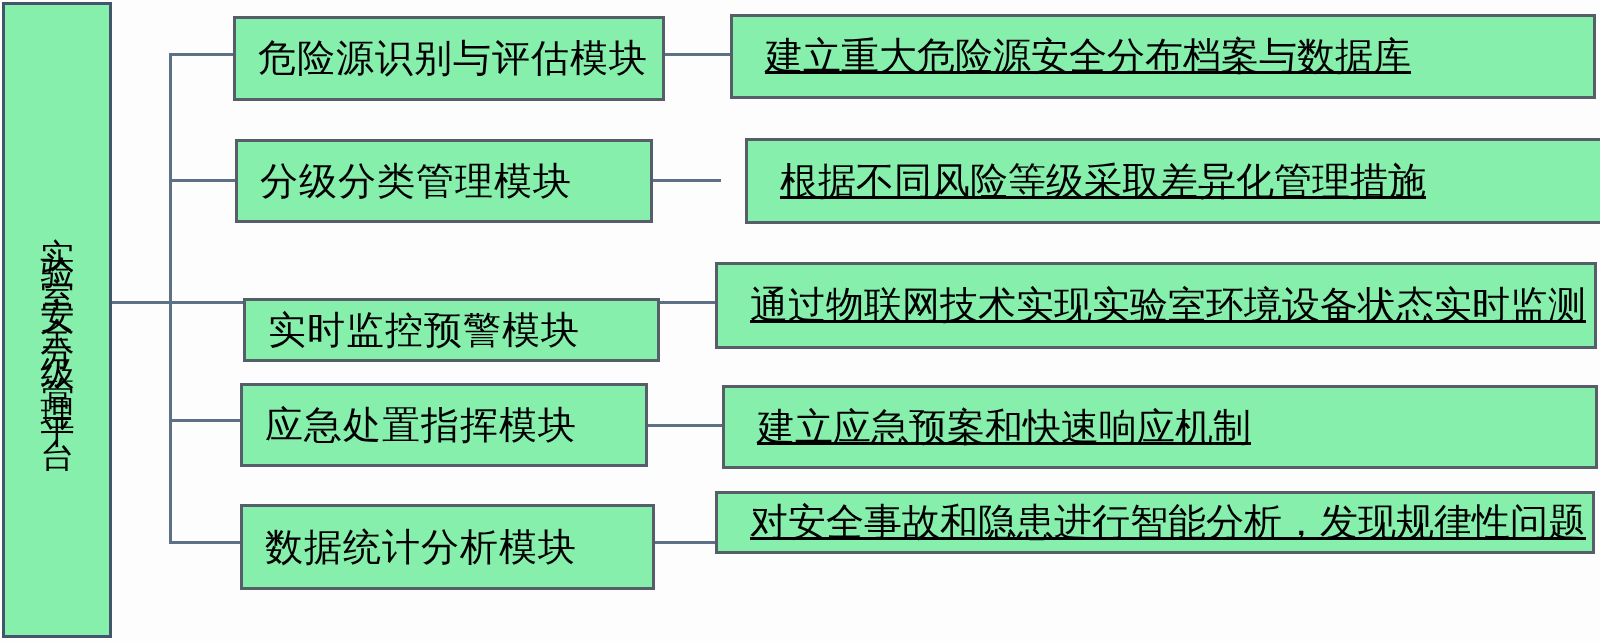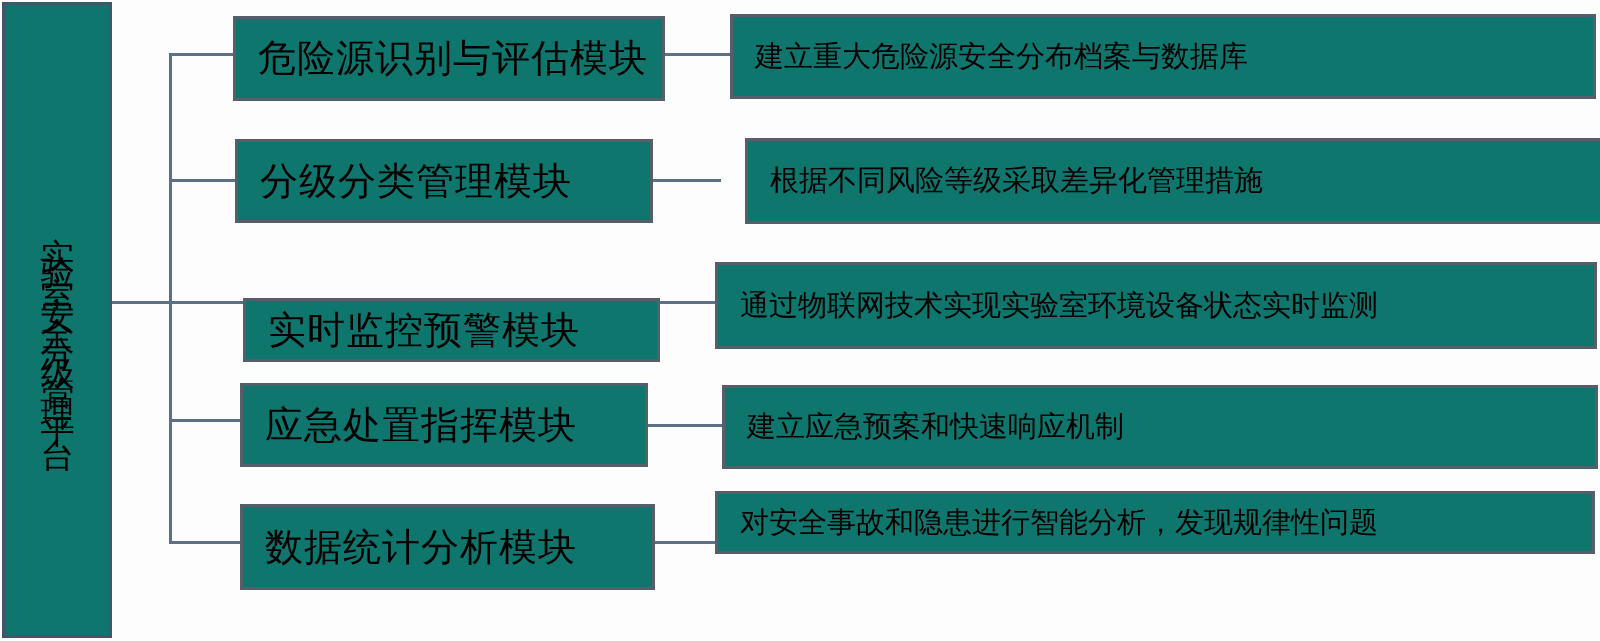--- a/index.html
+++ b/index.html
@@ -12,21 +12,21 @@
     position: relative;
     width: 1600px;
     height: 641px;
     background: var(--background, #ffffff);
     overflow: hidden;
   }
   .box {
     position: absolute;
     box-sizing: border-box;
     border: 3px solid var(--box-border, #565e6a);
-    background: #0f766e;
+    background: #86efac;
     display: flex;
     align-items: center;
   }
   .platform-box {
     border: 3px solid var(--platform-border, #44546a);
     justify-content: center;
   }
   .platform-label {
     writing-mode: vertical-rl;
     text-orientation: upright;
@@ -37,24 +37,25 @@
     white-space: nowrap;
   }
   .module-label {
     font-size: 38px;
     color: var(--text, #000000);
     padding-left: 22px;
     white-space: nowrap;
     letter-spacing: 1px;
   }
   .desc-label {
-    font-size: 29px;
+    font-size: 38px;
     color: var(--text, #000000);
-    padding-left: 22px;
+    padding-left: 32px;
     white-space: nowrap;
+    text-decoration: underline;
   }
   .hline {
     position: absolute;
     height: 3px;
     background: var(--connector, #5d7186);
   }
   .vline {
     position: absolute;
     width: 3px;
     background: var(--connector, #5d7186);

